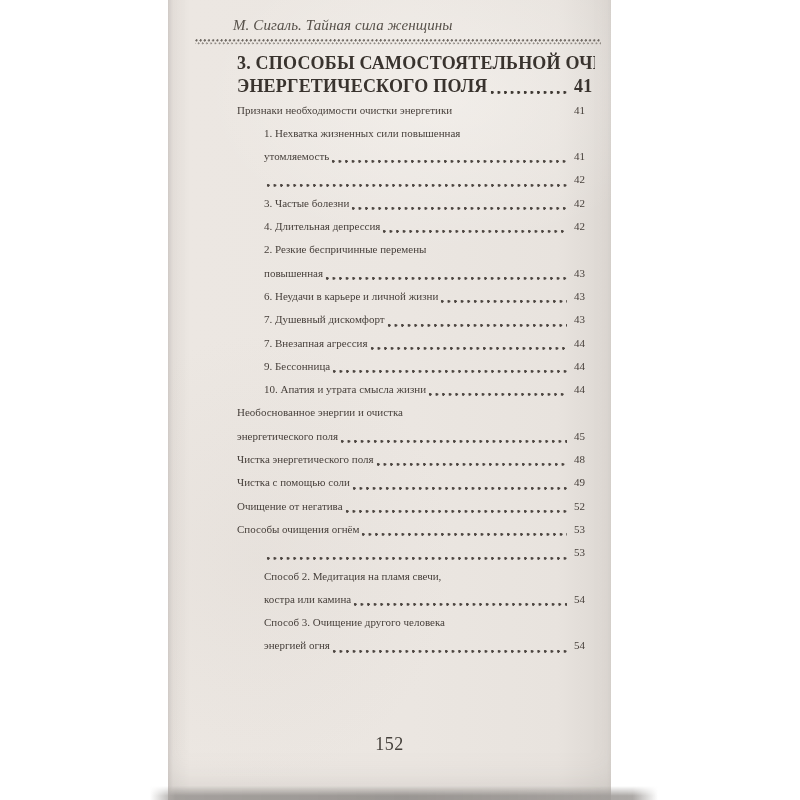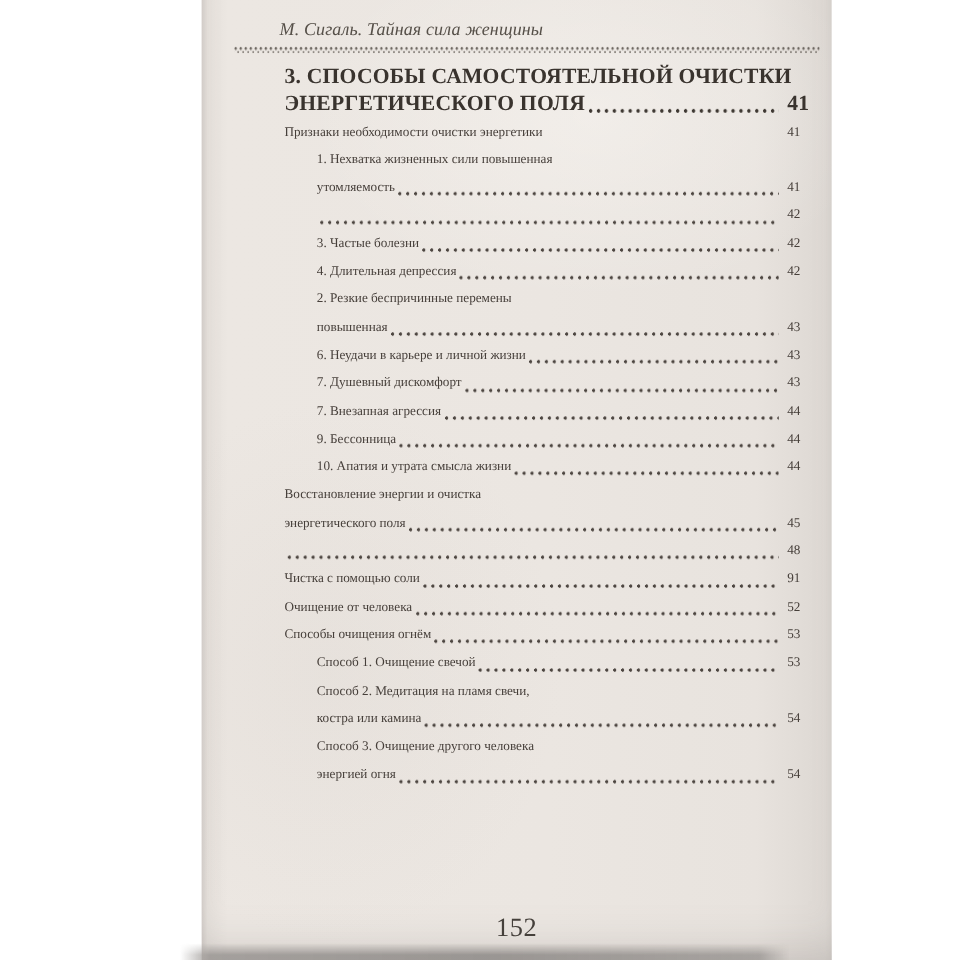--- a/index.html
+++ b/index.html
@@ -7,28 +7,27 @@
     width:800px;height:800px;
     background:#ffffff;
     font-family:"Liberation Serif","DejaVu Serif",serif;
     position:relative;
     overflow:hidden;
   }
   .photo{position:absolute;inset:0;background:#ffffff;}
   
   .page{
     position:absolute;
-    left:168px;top:0;width:513px;height:800px;
+    left:168px;top:0;width:443px;height:800px;
     background:
       radial-gradient(340px 220px at 62% 12%, rgba(255,253,250,0.35), rgba(255,253,250,0) 70%),
       radial-gradient(260px 300px at 20% 70%, rgba(216,209,203,0.25), rgba(216,209,203,0) 75%),
       linear-gradient(90deg,#d3cdc9 0px,#e4dfda 5px,#ece7e2 22px,#ebe6e1 55%,#e8e3de 88%,#ddd8d3 99%,#d7d2cd 100%);
     box-shadow: inset 0 -30px 35px -22px rgba(150,144,139,0.35);
     color:#453f3a;
-    padding-left:12px;
   }
   .running-header{
     position:absolute;left:65px;top:15px;
     font-style:italic;font-size:15px;line-height:20px;
     color:#565049;letter-spacing:0.1px;
     white-space:nowrap;
   }
   .header-rule{
     position:absolute;left:27px;right:10px;top:39px;height:6px;
     background-image:
@@ -58,21 +57,21 @@
     background-image:radial-gradient(circle at 2.2px calc(100% - 6.6px), #4c4540 1.15px, rgba(0,0,0,0) 1.6px);
     background-size:6.6px 100%;
     background-repeat:repeat-x;
   }
   .t-row .toc-leader.dotted{
     background-image:radial-gradient(circle at 2.2px calc(100% - 6.6px), #3d3731 1.25px, rgba(0,0,0,0) 1.7px);
   }
   .toc-page{flex:0 0 auto;min-width:21px;text-align:left;}
   .page-footer{
     position:absolute;left:0;right:0;top:734px;
-    text-align:center;font-size:22px;color:#45403b;letter-spacing:0.5px;margin-top:26px;
+    text-align:center;font-size:18px;color:#45403b;letter-spacing:0.5px;
   }
   
   .bottom-edge{
     position:absolute;left:150px;top:786px;width:508px;height:14px;
     background:
       linear-gradient(90deg, rgba(158,154,151,0) 0%, rgba(158,154,151,0.9) 5%, rgba(150,146,143,0.95) 50%, rgba(158,154,151,0.85) 95%, rgba(158,154,151,0) 100%);
     -webkit-mask-image:linear-gradient(180deg, rgba(0,0,0,0) 0, rgba(0,0,0,0.55) 40%, #000 70%);
     mask-image:linear-gradient(180deg, rgba(0,0,0,0) 0, rgba(0,0,0,0.55) 40%, #000 70%);
   }
 </style>
@@ -153,48 +152,48 @@
             <span class="toc-text">9. Бессонница</span>
             <span class="toc-leader dotted"></span>
             <span class="toc-page">44</span>
           </div>
           <div class="toc-row indent">
             <span class="toc-text">10. Апатия и утрата смысла жизни</span>
             <span class="toc-leader dotted"></span>
             <span class="toc-page">44</span>
           </div>
           <div class="toc-row">
-            <span class="toc-text">Восстановление энергии и очистка</span>
+            <span class="toc-text">Необоснованное энергии и очистка</span>
           </div>
           <div class="toc-row">
             <span class="toc-text">энергетического поля</span>
             <span class="toc-leader dotted"></span>
             <span class="toc-page">45</span>
           </div>
           <div class="toc-row">
+            <span class="toc-text">Чистка энергетического поля</span>
             <span class="toc-leader dotted"></span>
             <span class="toc-page">48</span>
           </div>
           <div class="toc-row">
             <span class="toc-text">Чистка с помощью соли</span>
             <span class="toc-leader dotted"></span>
-            <span class="toc-page">91</span>
-          </div>
-          <div class="toc-row">
-            <span class="toc-text">Очищение от человека</span>
+            <span class="toc-page">49</span>
+          </div>
+          <div class="toc-row">
+            <span class="toc-text">Очищение от негатива</span>
             <span class="toc-leader dotted"></span>
             <span class="toc-page">52</span>
           </div>
           <div class="toc-row">
             <span class="toc-text">Способы очищения огнём</span>
             <span class="toc-leader dotted"></span>
             <span class="toc-page">53</span>
           </div>
           <div class="toc-row indent">
-            <span class="toc-text">Способ 1. Очищение свечой</span>
             <span class="toc-leader dotted"></span>
             <span class="toc-page">53</span>
           </div>
           <div class="toc-row indent">
             <span class="toc-text">Способ 2. Медитация на пламя свечи,</span>
           </div>
           <div class="toc-row indent">
             <span class="toc-text">костра или камина</span>
             <span class="toc-leader dotted"></span>
             <span class="toc-page">54</span>

